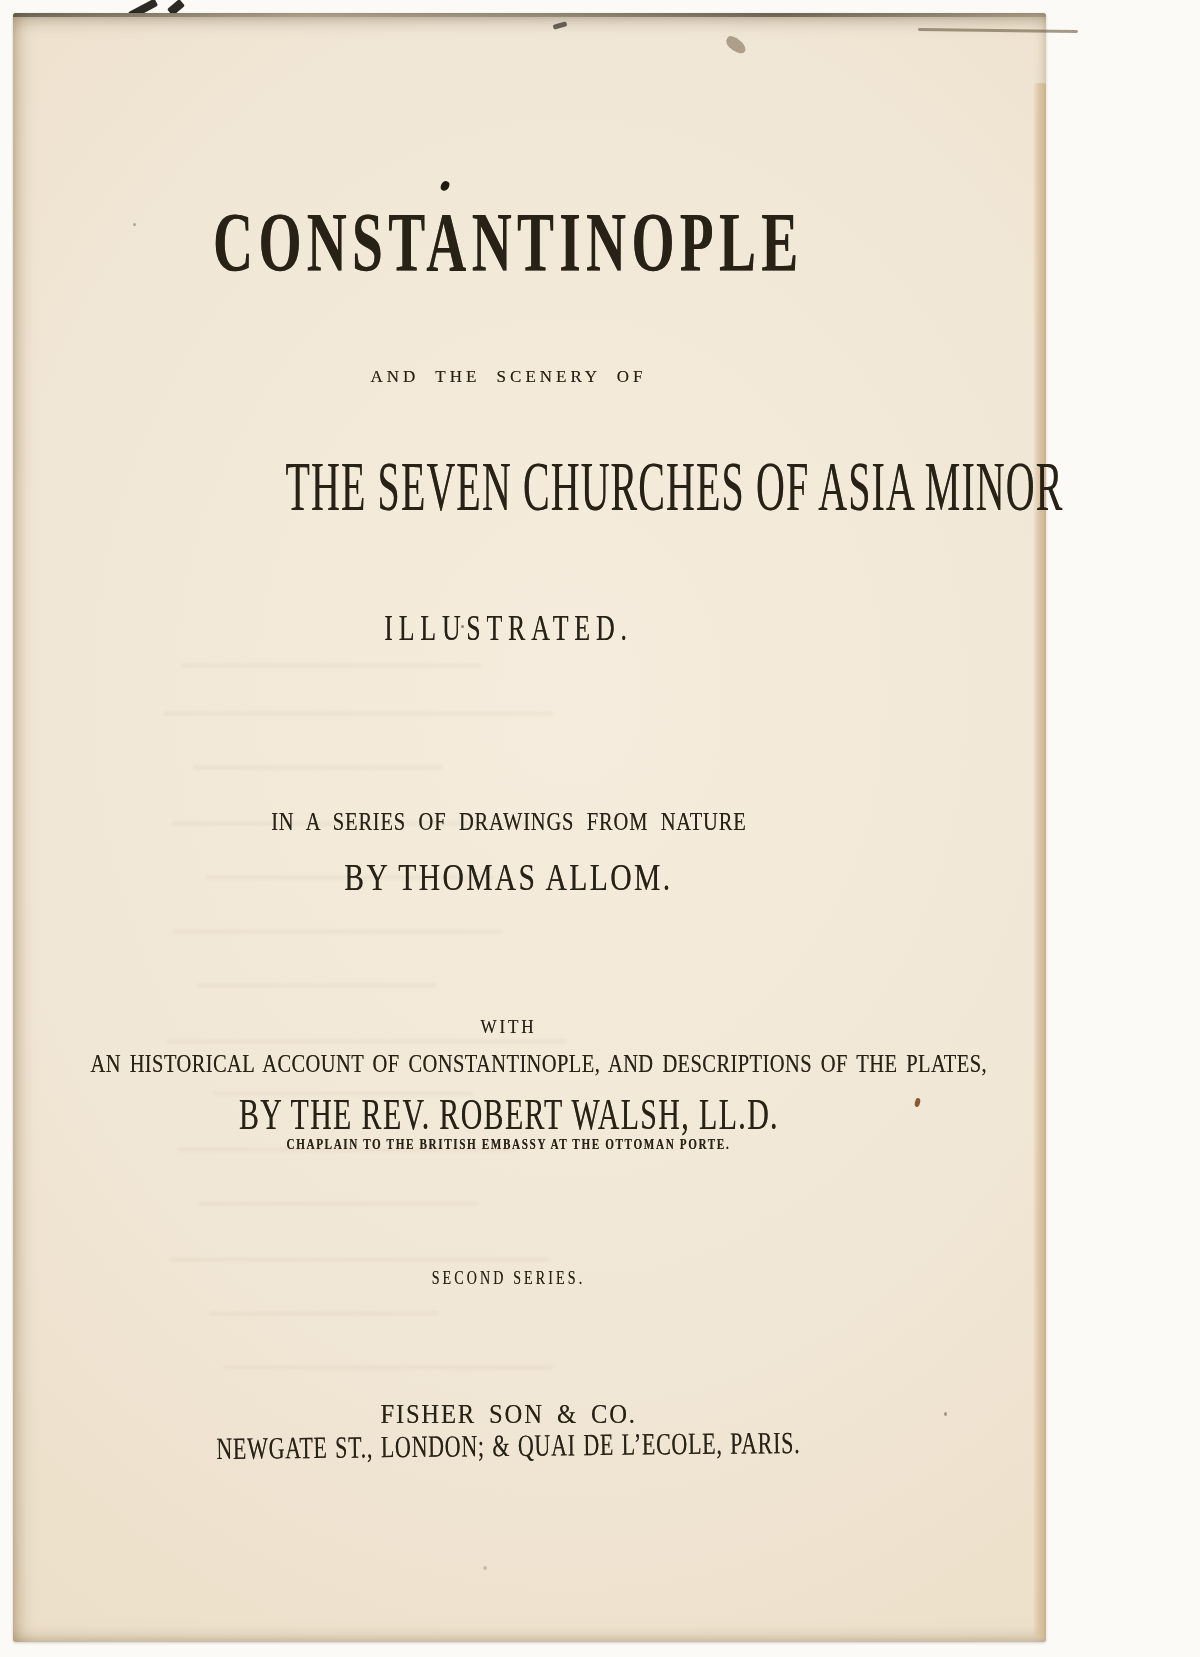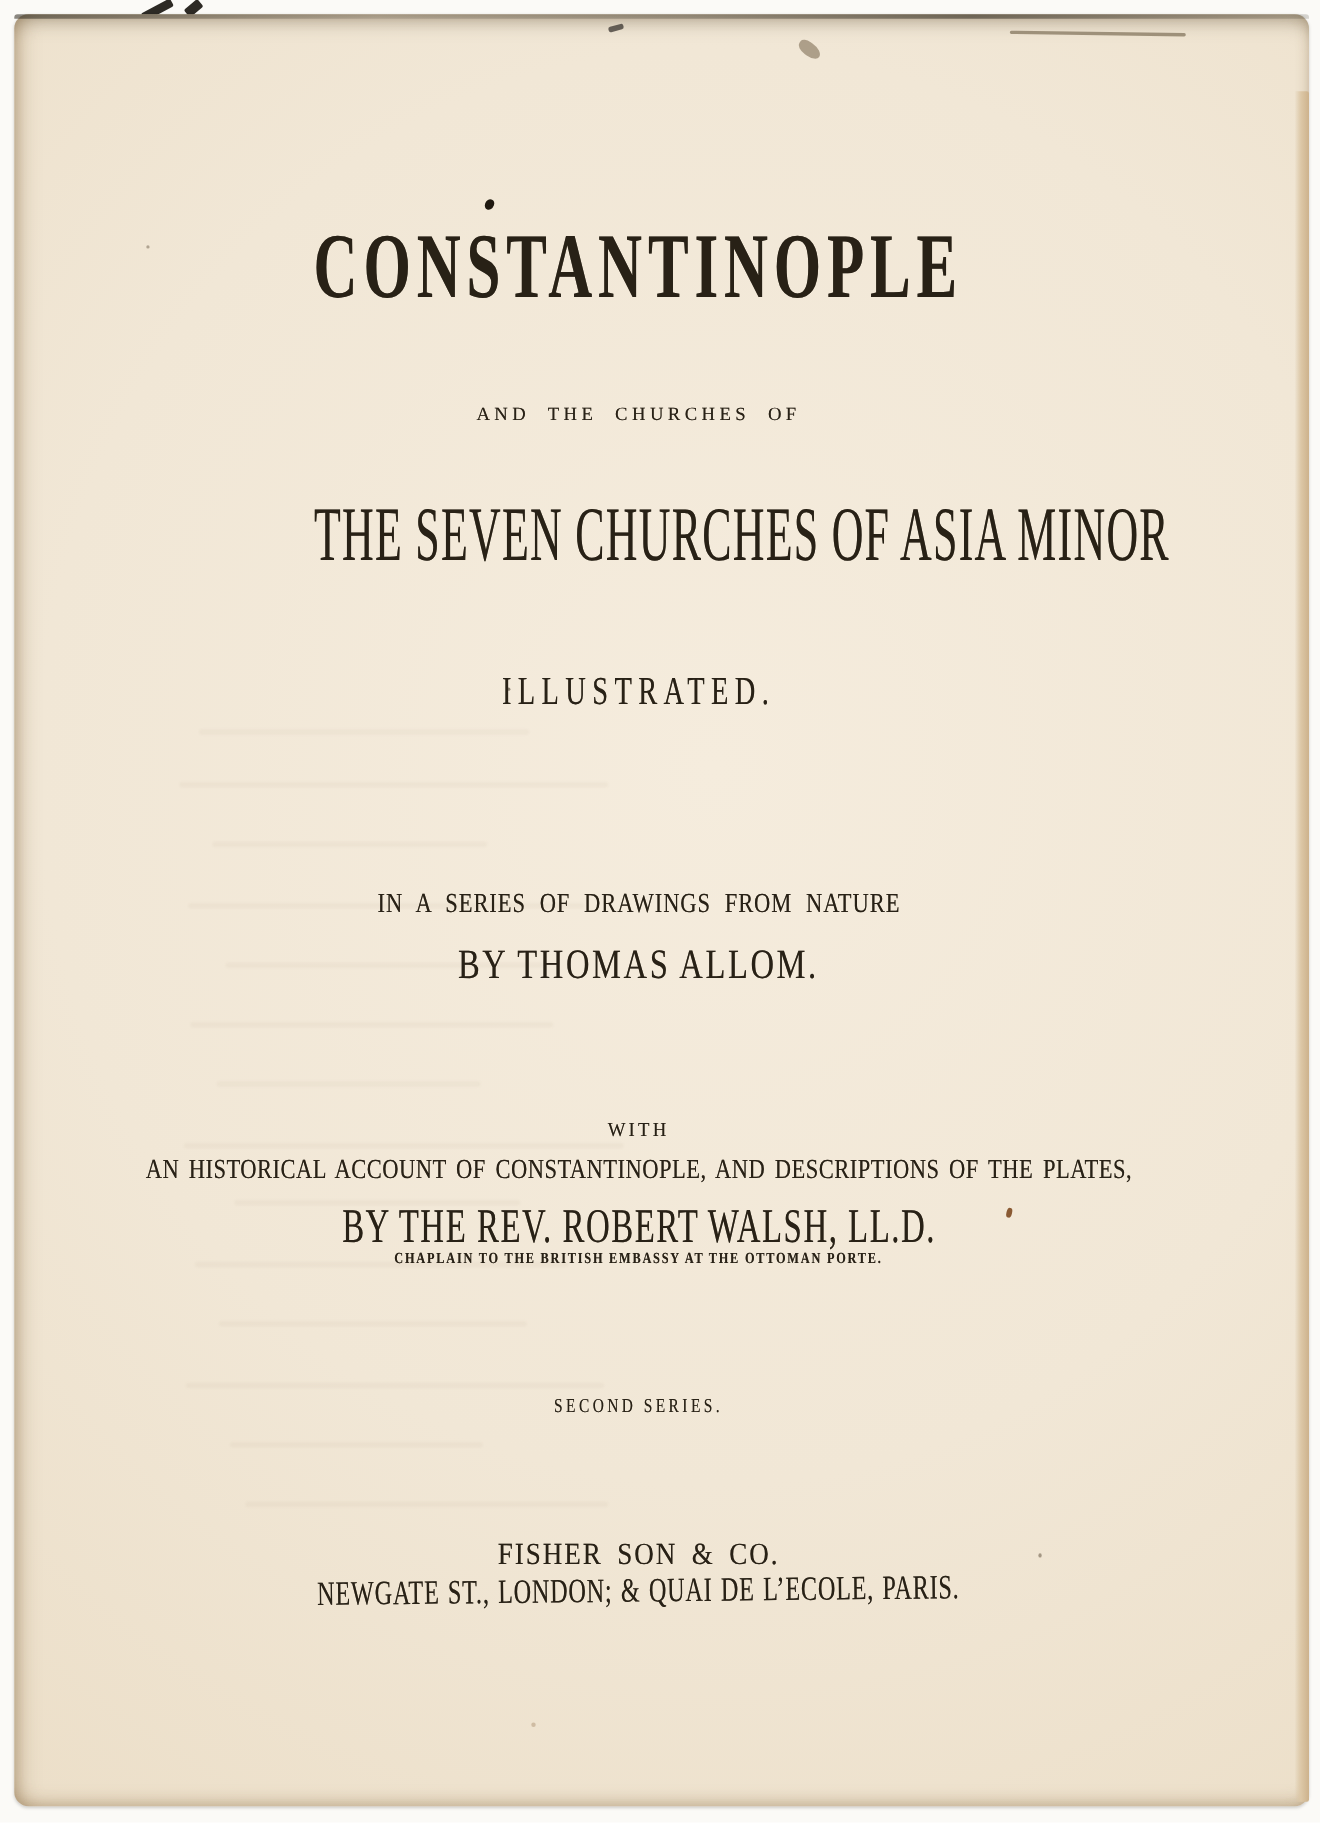--- a/index.html
+++ b/index.html
@@ -5,22 +5,22 @@
   html,body{margin:0;padding:0;background:#ffffff;}
   .photo{
     position:relative;
     width:1200px;height:1657px;
     background:#fbfaf7;
     overflow:hidden;
     font-family:"Liberation Serif","DejaVu Serif",serif;
   }
   
   .page{
-    position:absolute;left:13px;top:13px;width:1177px;height:1629px;
-    border-radius:13px;
+    position:absolute;left:13px;top:13px;width:1033px;height:1629px;
+    border-radius:3px;
     background:
       radial-gradient(130% 100% at 54% 42%,
         #f5ecdd 0%, #f1e7d6 40%, #ecdfc9 70%, #e5d4b8 92%, #dfcbab 100%);
     box-shadow:
       inset 12px 0 20px -10px rgba(140,110,70,.55),
       inset -6px 0 14px -8px rgba(140,110,70,.30),
       inset 0 14px 18px -10px rgba(90,75,50,.50),
       inset 0 -12px 16px -10px rgba(145,115,75,.40),
       0 1px 3px rgba(0,0,0,.18);
   }
@@ -130,21 +130,21 @@
     <i class="speck sp2"></i>
     <i class="speck sp3"></i>
     <i class="speck sp4"></i>
     <i class="speck sp5"></i>
 
     <div class="text-layer">
       <div class="t-line l-title">
         <span>CONSTANTINOPLE</span>
       </div>
       <div class="t-line l-scenery">
-        <span>AND THE CHURCHES OF</span>
+        <span>AND THE SCENERY OF</span>
       </div>
       <div class="t-line l-subtitle">
         <span>THE SEVEN CHURCHES OF ASIA MINOR</span>
       </div>
       <div class="t-line l-illustrated">
         <span>ILLUSTRATED.</span>
       </div>
       <div class="t-line l-series">
         <span>IN A SERIES OF DRAWINGS FROM NATURE</span>
       </div>

